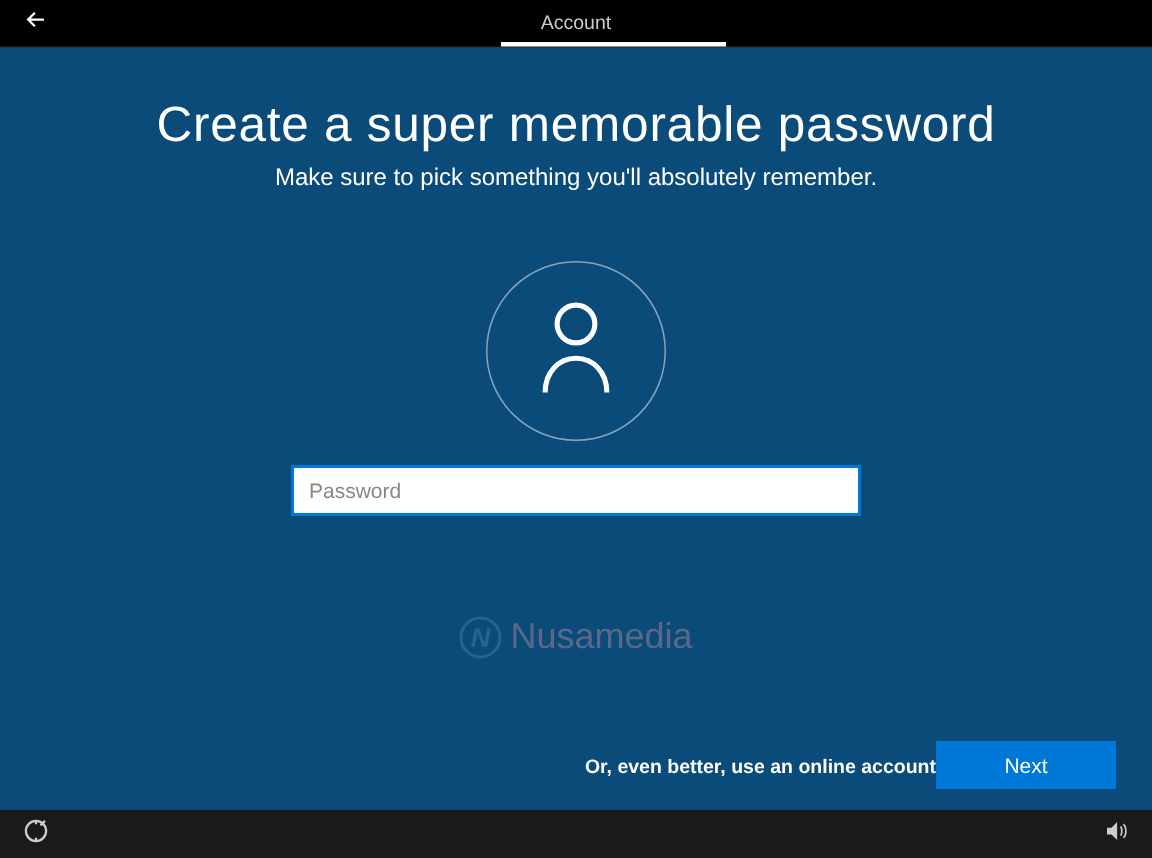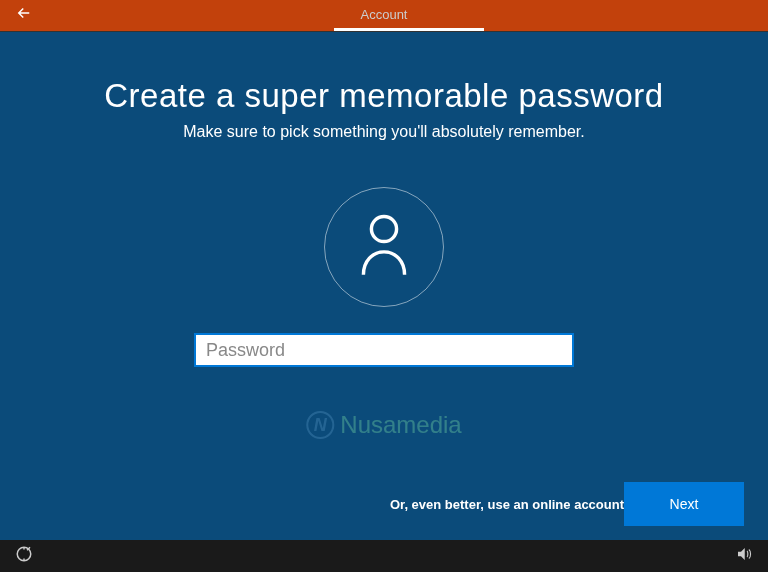--- a/index.html
+++ b/index.html
@@ -10,21 +10,21 @@
     }
     body {
       width: 768px;
       height: 572px;
       background: #0b4b7a;
       overflow: hidden;
       position: relative;
     }
     .top-bar {
       height: 32px;
-      background: #c2410c;
+      background: #000000;
       display: flex;
       align-items: flex-end;
       position: relative;
       border-bottom: 1px solid #333;
     }
     .back-btn {
       width: 48px;
       height: 32px;
       display: flex;
       align-items: center;
@@ -62,21 +62,21 @@
       bottom: 32px;
       background: #0b4b7a;
       display: flex;
       flex-direction: column;
       align-items: center;
     }
     .heading {
       color: #fff;
       font-size: 33px;
       font-weight: 300;
-      margin-top: 45px;
+      margin-top: 32px;
       letter-spacing: 0.5px;
     }
     .subheading {
       color: #fff;
       font-size: 16px;
       margin-top: 8px;
     }
     .avatar-circle {
       width: 120px;
       height: 120px;
@@ -87,25 +87,25 @@
       align-items: center;
       justify-content: center;
     }
     .avatar-circle svg {
       width: 58px;
       height: 64px;
     }
     .password-input {
       width: 380px;
       height: 34px;
-      margin-top: 26px;
+      margin-top: 16px;
       background: #fff;
       border: 2px solid #0078d7;
       padding: 0 10px;
-      font-size: 18px;
+      font-size: 14px;
       color: #7f1d1d;
       outline: none;
     }
     .password-input::placeholder {
       color: #888;
     }
     .footer-row {
       position: absolute;
       bottom: 14px;
       left: 0;
@@ -116,21 +116,21 @@
       padding: 0 24px;
     }
     .online-link {
       color: #fff;
       font-size: 13px;
       font-weight: 600;
       cursor: pointer;
     }
     .next-btn {
       width: 120px;
-      height: 44px;
+      height: 32px;
       background: #0078d7;
       color: #fff;
       border: none;
       font-size: 14px;
       cursor: pointer;
     }
     .watermark {
       position: absolute;
       left: 50%;
       top: 50%;
@@ -150,21 +150,21 @@
       justify-content: center;
       margin-right: 6px;
     }
     .watermark-icon-inner {
       color: #5b9bc9;
       font-size: 18px;
       font-weight: bold;
       font-style: italic;
     }
     .watermark-text {
-      color: #86efac;
+      color: #fca5a5;
       font-size: 24px;
       font-weight: 500;
     }
     .bottom-bar {
       position: absolute;
       bottom: 0;
       left: 0;
       right: 0;
       height: 32px;
       background: #1a1a1a;

